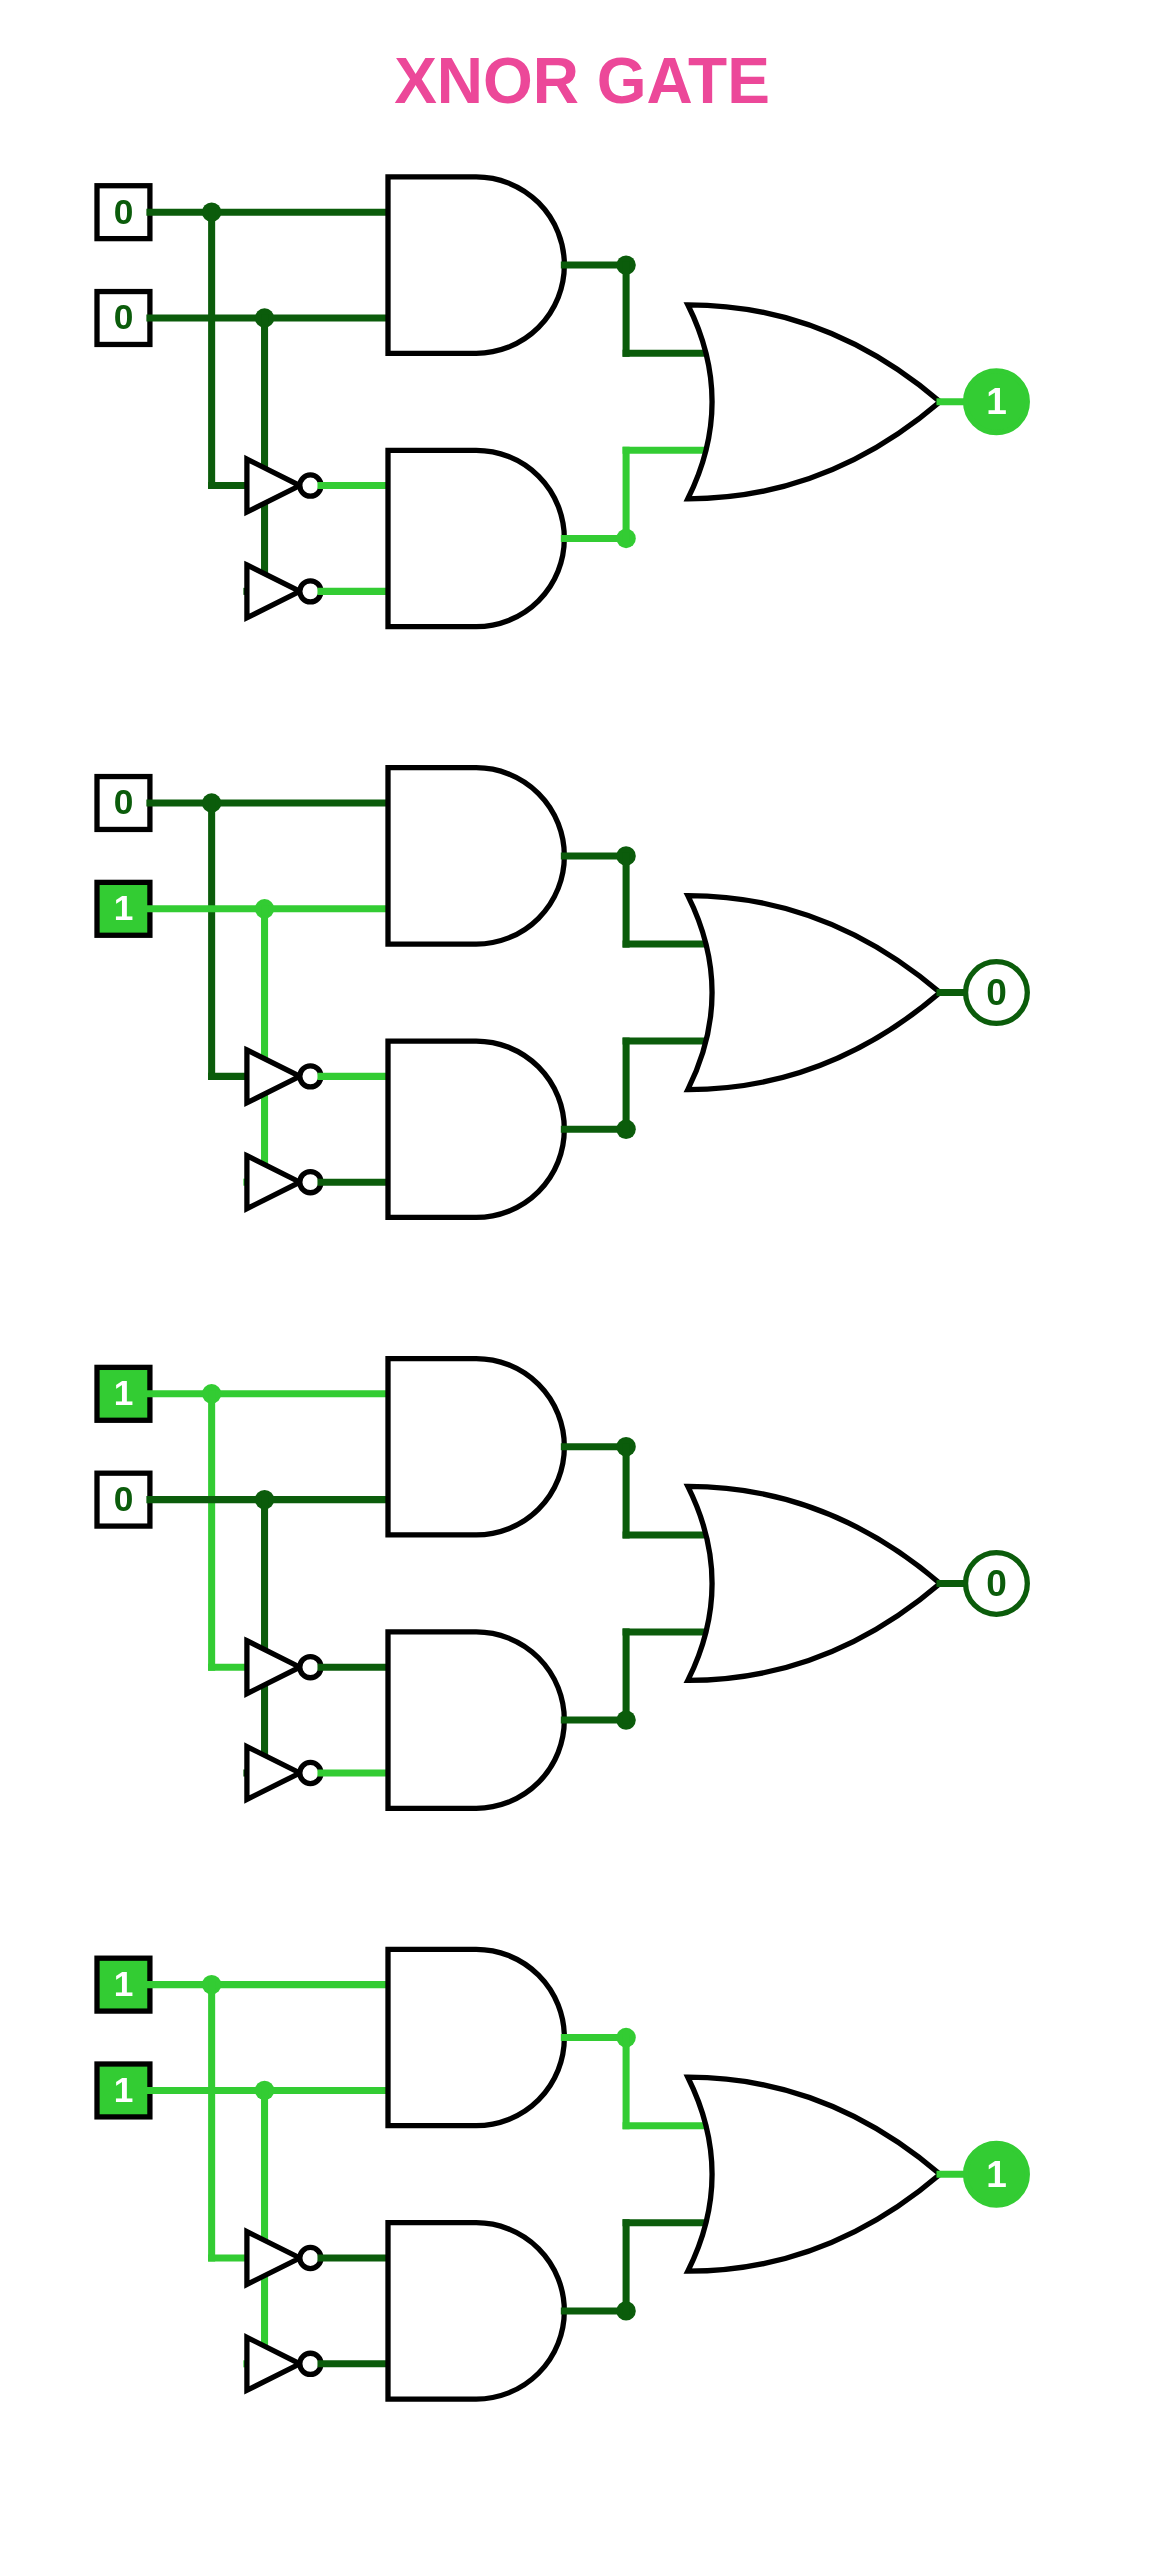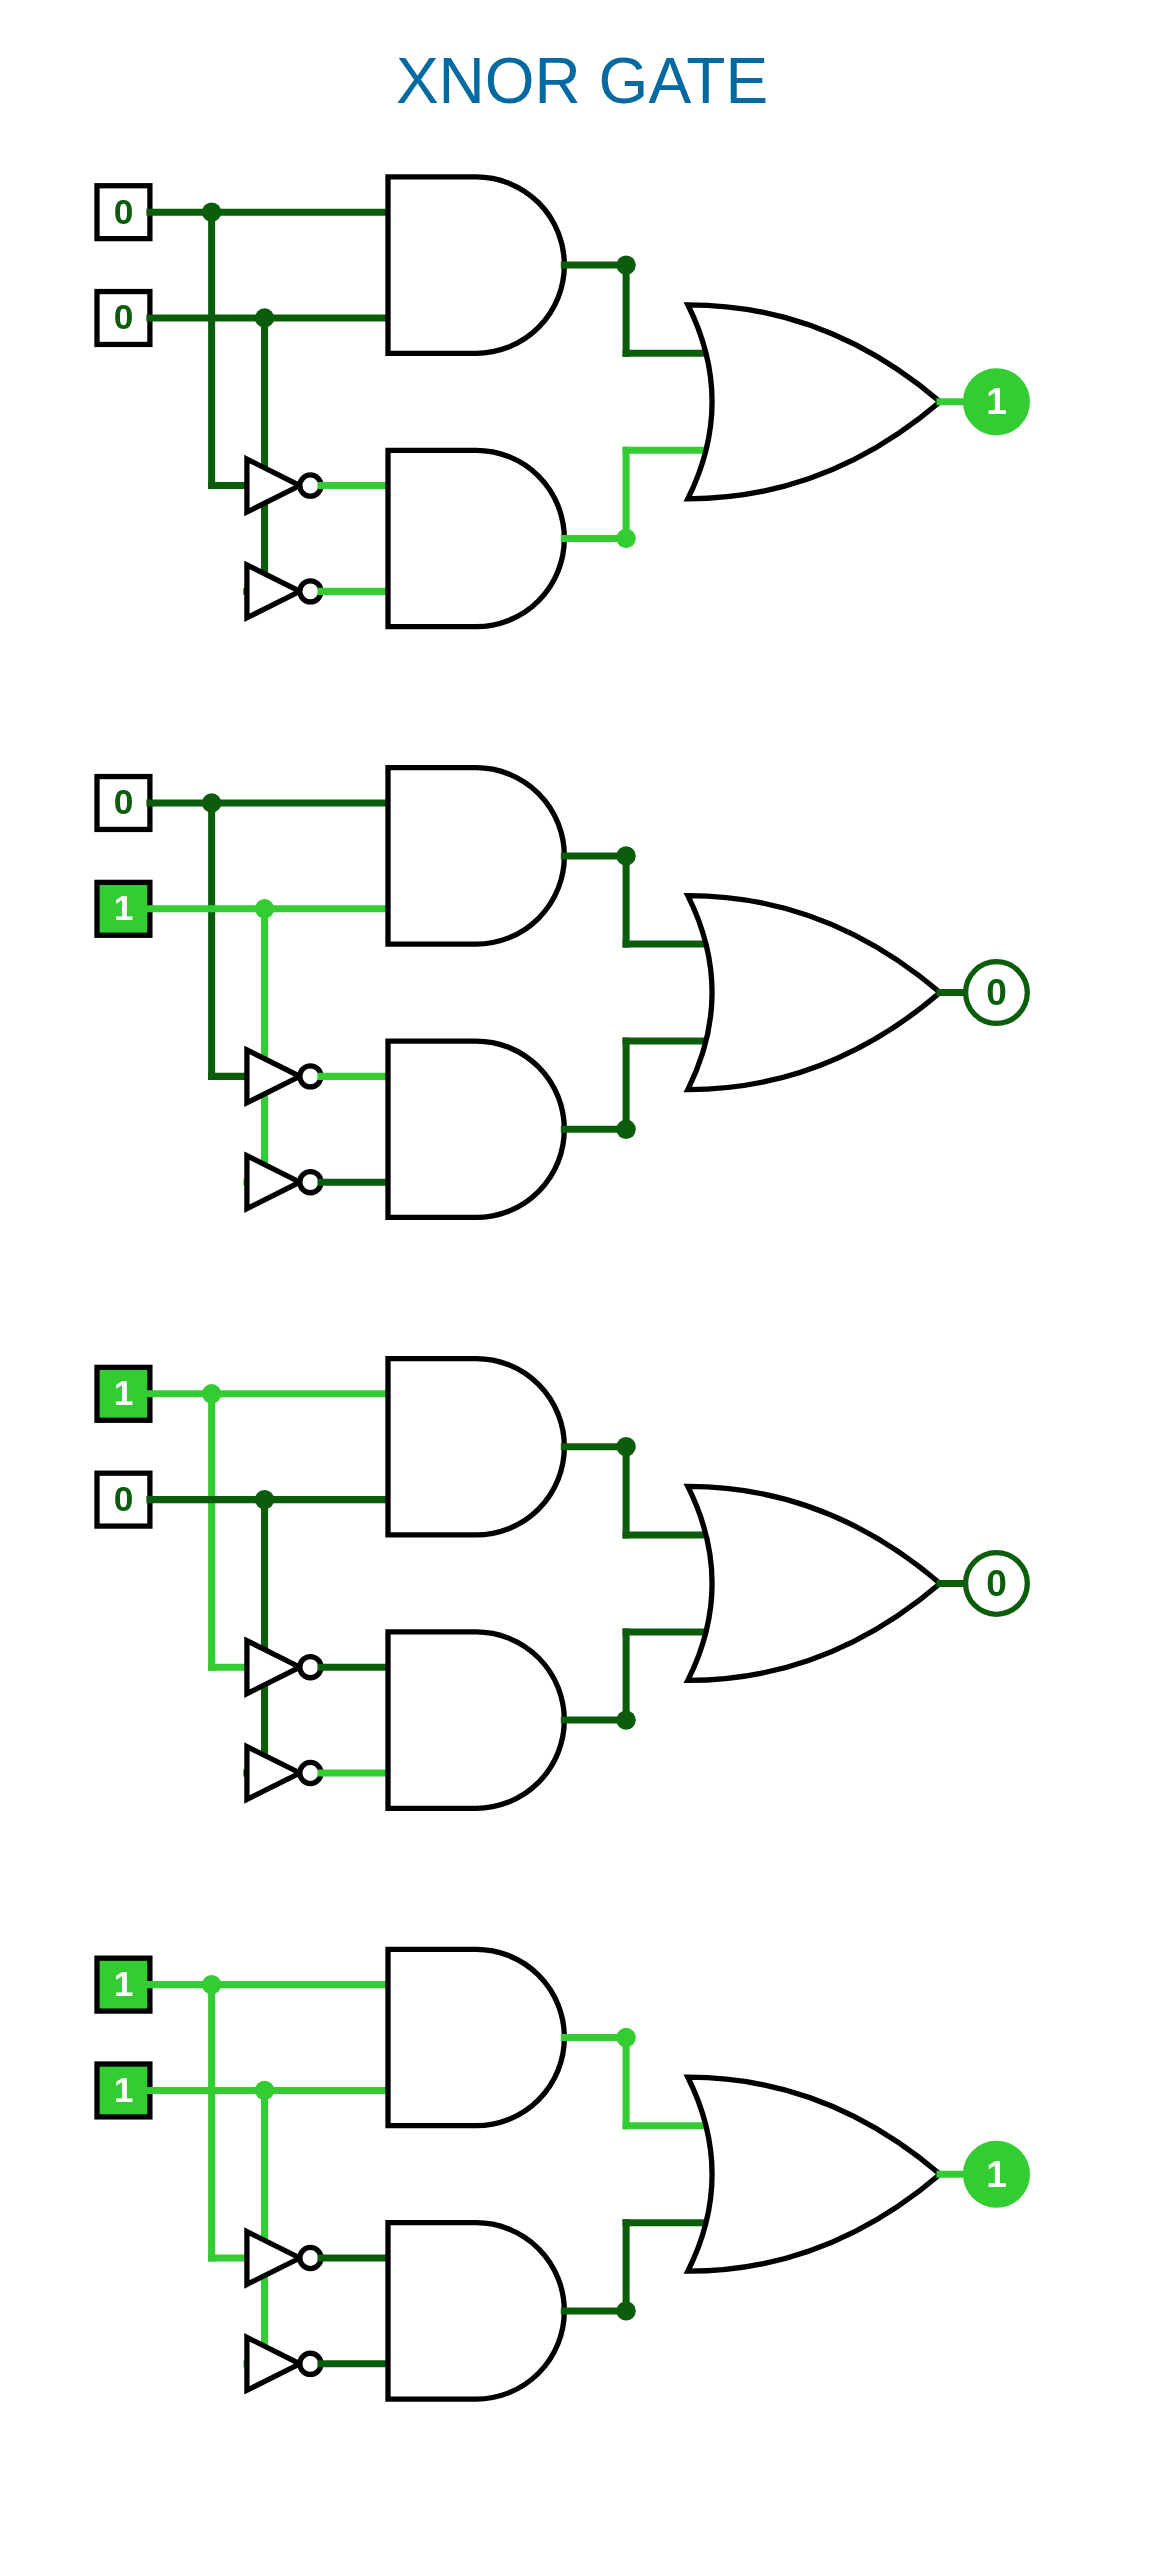--- a/index.html
+++ b/index.html
@@ -13,22 +13,22 @@
     height: 2576px;
     position: relative;
     background: white;
   }
   .title {
     position: absolute;
     top: 44px;
     left: 50%;
     transform: translateX(-50%);
     font-size: 64px;
-    font-weight: normal;
-    color: #0369a1;
+    font-weight: bold;
+    color: #ec4899;
   }
   svg { display: block; }
 </style>
 </head>
 <body>
 
 <div class="container">
   <div class="title">XNOR GATE</div>
   <svg id="main-svg" width="1164" height="2576" viewBox="0 0 1320 2920">
       <g transform="translate(0,180)">

